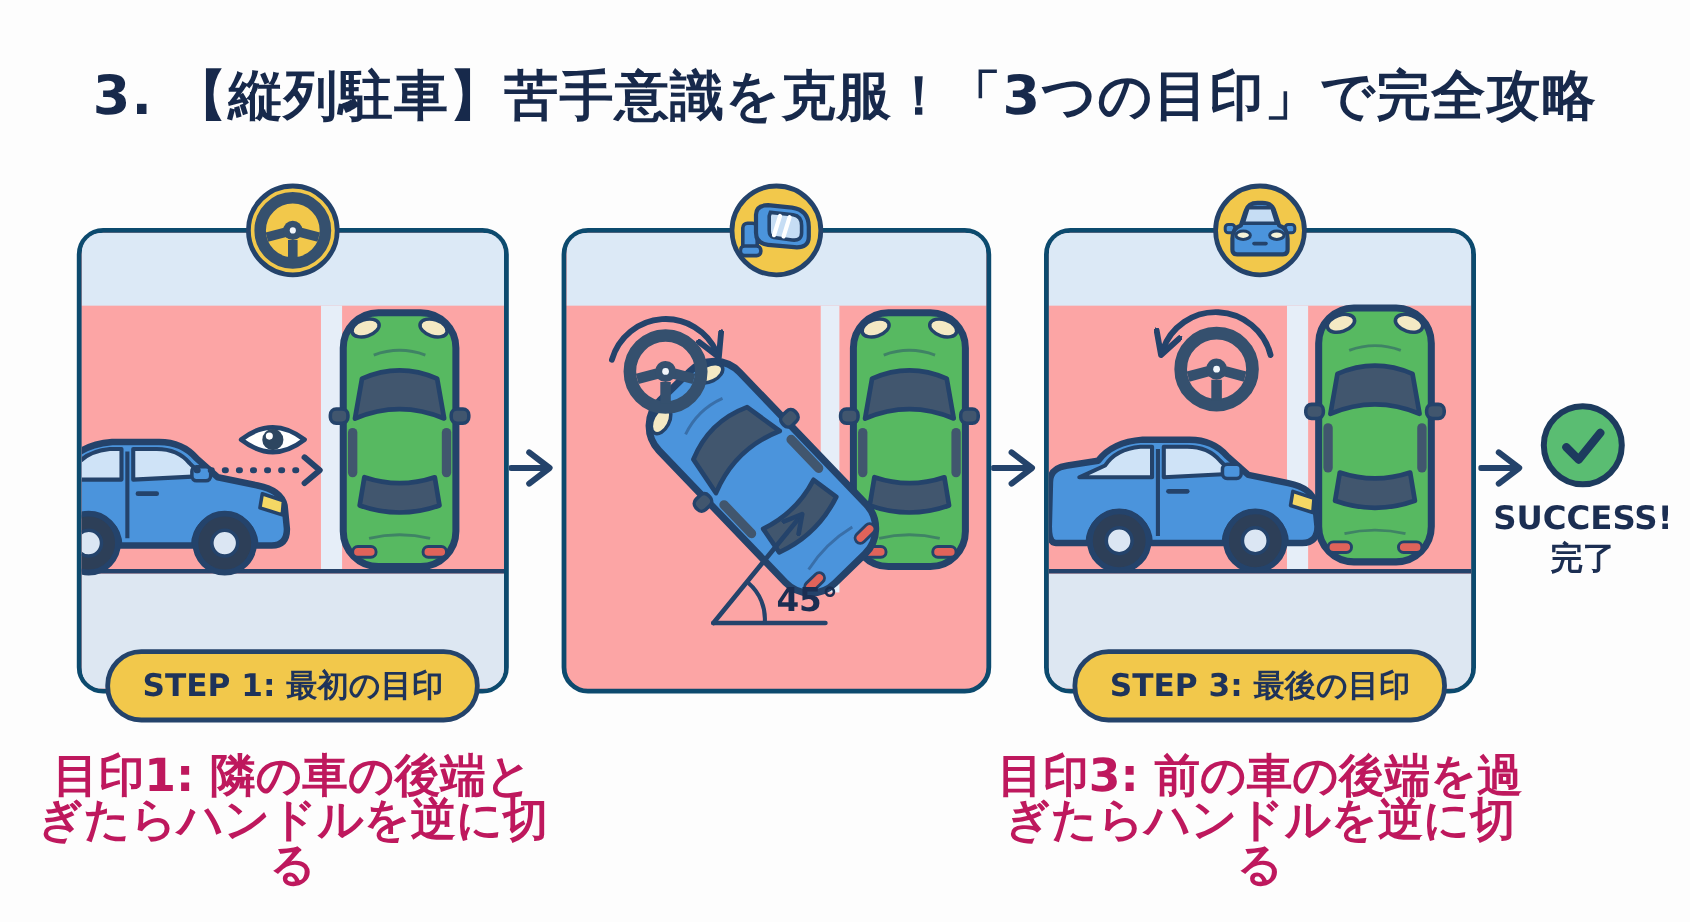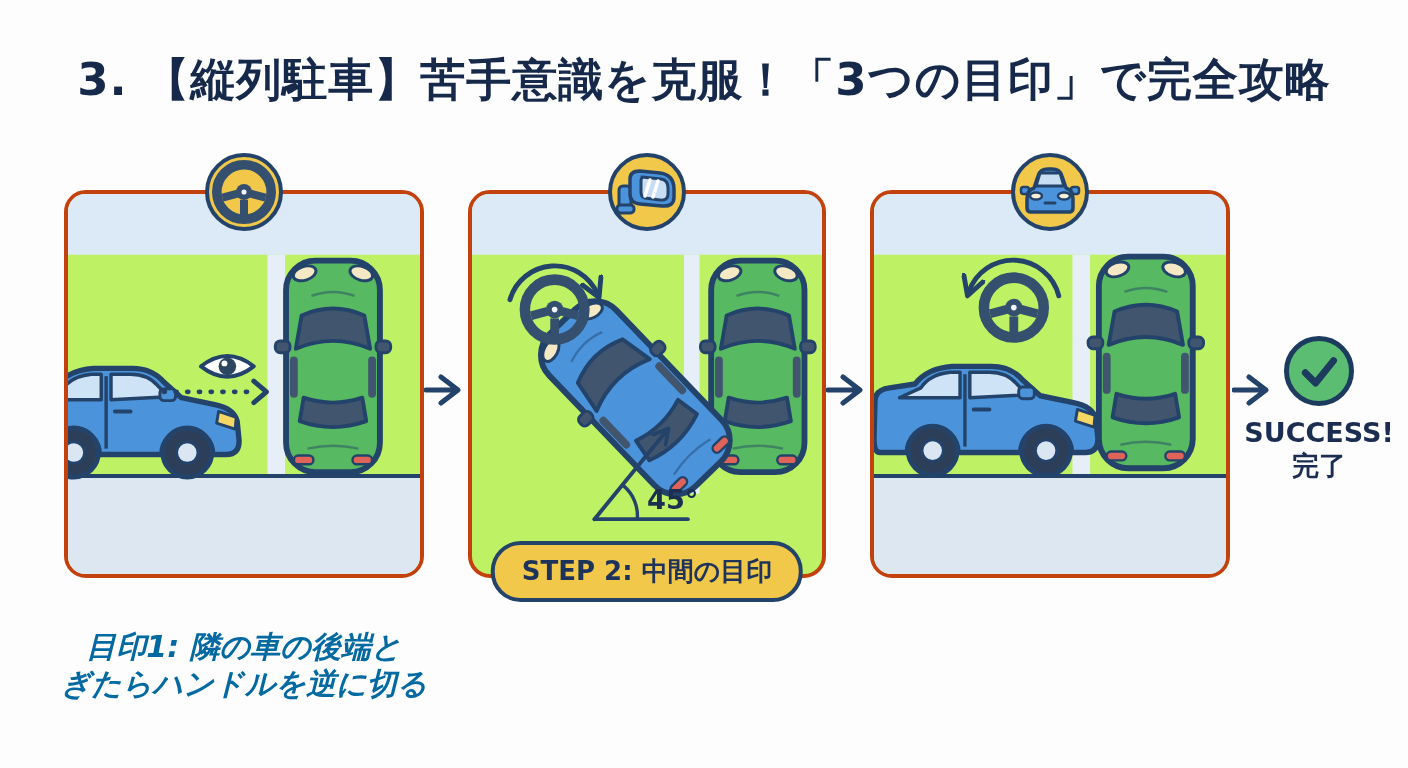--- a/index.html
+++ b/index.html
@@ -10,42 +10,42 @@
     color:#1b2e52;
   }
   .canvas{position:relative;width:1408px;height:768px;}
   .title{
     position:absolute;top:50px;left:0;width:1408px;
     text-align:center;font-size:45px;font-weight:bold;
     letter-spacing:1px;color:#17294b;white-space:nowrap;
   }
   .panel{
     position:absolute;top:190px;height:388px;width:360px;
-    background:#bef264;border:4px solid #c2410c;border-radius:22px;
+    background:#fca5a5;border:4px solid #0c4a6e;border-radius:22px;
     box-sizing:border-box;
   }
   .panel-art{
     position:absolute;inset:0;border-radius:17px;overflow:hidden;
   }
   .panel-art svg{display:block;width:100%;height:100%;}
   .badge{
     position:absolute;top:-41px;left:50%;transform:translateX(-50%);
     width:78px;height:78px;border-radius:50%;
     background:#f2c84b;border:4px solid #24436b;box-sizing:border-box;
     display:flex;align-items:center;justify-content:center;z-index:3;
   }
   .pill{
     position:absolute;bottom:-28px;left:50%;transform:translateX(-50%);
     background:#f2c84b;border:4px solid #24436b;border-radius:30px;
     padding:9px 27px;font-size:26px;font-weight:bold;color:#1e335a;
     white-space:nowrap;z-index:3;
   }
   .desc{
     position:absolute;top:628px;width:440px;text-align:center;
-    font-size:30px;font-weight:bold;color:#0369a1;line-height:37px;font-style:italic;
+    font-size:38px;font-weight:bold;color:#be185d;line-height:37px;
   }
   .flow-arrow{position:absolute;top:374px;width:42px;height:32px;}
   .success{
     position:absolute;left:1219px;top:336px;width:200px;text-align:center;
   }
   .check-circle{
     width:70px;height:70px;border-radius:50%;margin:0 auto;
     background:#5abd72;border:5px solid #1d3b5e;box-sizing:border-box;
     display:flex;align-items:center;justify-content:center;
   }
@@ -123,20 +123,21 @@
           <line x1="98" y1="202" x2="188" y2="202" stroke="#24436b" stroke-width="5" stroke-dasharray="1 11" stroke-linecap="round"></line>
           <path d="M190,191 L203,202 L190,213" fill="none" stroke="#24436b" stroke-width="5" stroke-linecap="round" stroke-linejoin="round"></path>
         </g>
       </svg>
     </div>
     <div class="badge">
       <svg width="66" height="66" viewBox="0 0 66 66">
           <use href="#wheel" transform="translate(33,33) scale(0.8)"></use>
         </svg>
     </div>
+    <div class="pill"><span>STEP 1: 最初の目印</span></div>
   </div>
 
   <div class="panel" style="left:468px;width:358px;">
     <div class="panel-art">
       <svg viewBox="0 0 360 388" preserveAspectRatio="none">
         <rect x="0" y="0" width="360" height="62" fill="#dce9f6"></rect>
         <rect x="218" y="62" width="16" height="244" fill="#e6eef8"></rect>
         <use href="#car-top" transform="translate(242,64)" color="#57b961"></use>
         <use href="#car-top" transform="translate(168,208) rotate(-44) translate(-52,-112)" color="#4b94dc"></use>
         <use href="#wheel" transform="translate(85,118) scale(0.9)"></use>
@@ -151,21 +152,20 @@
     </div>
     <div class="badge">
       <svg width="62" height="62" viewBox="0 0 62 62">
         <rect x="3" y="25" width="12" height="24" rx="4" fill="#4b94dc" stroke="#24436b" stroke-width="3"></rect>
         <rect x="1" y="44" width="17" height="8" rx="3.5" fill="#4b94dc" stroke="#24436b" stroke-width="3"></rect>
         <path d="M14,18 Q14,10 24,10 L44,12 Q58,14 58,28 L58,36 Q58,46 46,45 L24,43 Q14,42 14,33 Z" fill="#4b94dc" stroke="#24436b" stroke-width="3.5" stroke-linejoin="round"></path>
         <path d="M26,16 L45,18 Q52,19 52,27 L52,33 Q52,40 44,39 L29,37 Q25,36 25,31 L25,19 Z" fill="#c6ddf4" stroke="#24436b" stroke-width="3"></path>
         <path d="M34,19 L29,35 M42,20 L37,36" stroke="#ffffff" stroke-width="3.5" stroke-linecap="round"></path>
       </svg>
     </div>
-    <div class="pill"><span>STEP 2: 中間の目印</span></div>
   </div>
 
   <div class="panel" style="left:870px;">
     <div class="panel-art">
       <svg viewBox="0 0 360 388" preserveAspectRatio="none">
         <rect x="0" y="0" width="360" height="62" fill="#dce9f6"></rect>
         <rect x="203" y="62" width="18" height="226" fill="#e6eef8"></rect>
         <rect x="0" y="290" width="360" height="98" fill="#dde7f2"></rect>
         <line x1="0" y1="288" x2="360" y2="288" stroke="#24436b" stroke-width="4"></line>
         <use href="#car-top" transform="translate(226,60)" color="#57b961"></use>
@@ -178,38 +178,43 @@
       <svg width="62" height="62" viewBox="0 0 62 62">
         <rect x="2" y="26" width="8" height="7" rx="2.5" fill="#4b94dc" stroke="#24436b" stroke-width="2.5"></rect>
         <rect x="52" y="26" width="8" height="7" rx="2.5" fill="#4b94dc" stroke="#24436b" stroke-width="2.5"></rect>
         <path d="M8,38 Q8,29 15,27 L19,15 Q21,8 29,8 L33,8 Q41,8 43,15 L47,27 Q54,29 54,38 L54,47 Q54,51 50,51 L12,51 Q8,51 8,47 Z" fill="#4b94dc" stroke="#24436b" stroke-width="3.5" stroke-linejoin="round"></path>
         <path d="M21,12 L41,12 L45,25 L17,25 Z" fill="#c6ddf4" stroke="#24436b" stroke-width="3" stroke-linejoin="round"></path>
         <ellipse cx="17" cy="35" rx="6" ry="3.5" fill="#f7f3d9" stroke="#24436b" stroke-width="2.5"></ellipse>
         <ellipse cx="45" cy="35" rx="6" ry="3.5" fill="#f7f3d9" stroke="#24436b" stroke-width="2.5"></ellipse>
         <line x1="26" y1="42" x2="36" y2="42" stroke="#24436b" stroke-width="3" stroke-linecap="round"></line>
       </svg>
     </div>
+    <div class="pill"><span>STEP 3: 最後の目印</span></div>
   </div>
 
   <svg class="flow-arrow" style="left:424px;" viewBox="0 0 42 32">
     <path d="M2,16 L28,16 M17,3 L34,16 L17,29" fill="none" stroke="#24436b" stroke-width="5" stroke-linecap="round" stroke-linejoin="round"></path>
   </svg>
   <svg class="flow-arrow" style="left:826px;" viewBox="0 0 42 32">
     <path d="M2,16 L28,16 M17,3 L34,16 L17,29" fill="none" stroke="#24436b" stroke-width="5" stroke-linecap="round" stroke-linejoin="round"></path>
   </svg>
   <svg class="flow-arrow" style="left:1232px;" viewBox="0 0 42 32">
     <path d="M2,16 L28,16 M17,3 L34,16 L17,29" fill="none" stroke="#24436b" stroke-width="5" stroke-linecap="round" stroke-linejoin="round"></path>
   </svg>
 
   <div class="desc" style="left:24px;">
     <div>目印1: 隣の車の後端と</div>
     <div>ぎたらハンドルを逆に切る</div>
   </div>
   <div class="desc" style="left:427px;">
   </div>
+  <div class="desc" style="left:830px;">
+    <div>目印3: 前の車の後端を過</div>
+    <div>ぎたらハンドルを逆に切る</div>
+  </div>
 
   <div class="success">
     <div class="check-circle">
       <svg width="60" height="60" viewBox="0 0 70 70">
         <path d="M19,37 L31,49 L52,23" fill="none" stroke="#1d3b5e" stroke-width="8" stroke-linecap="round" stroke-linejoin="round"></path>
       </svg>
     </div>
     <div class="success-text">
       <div>SUCCESS!</div>
       <div>完了</div>

